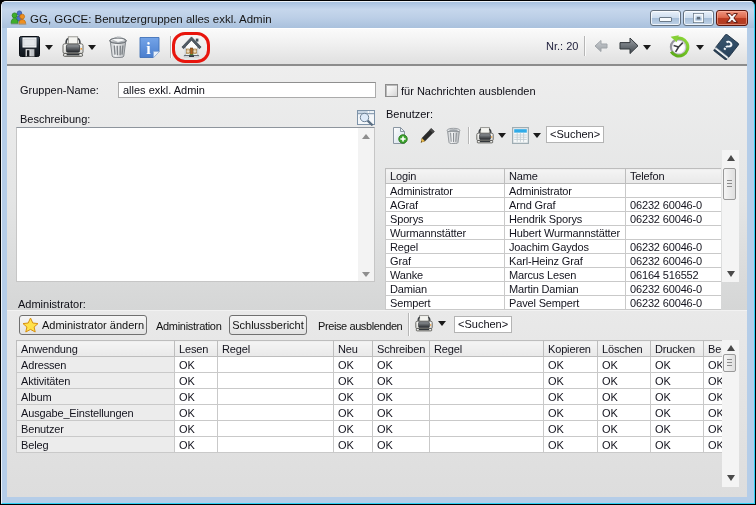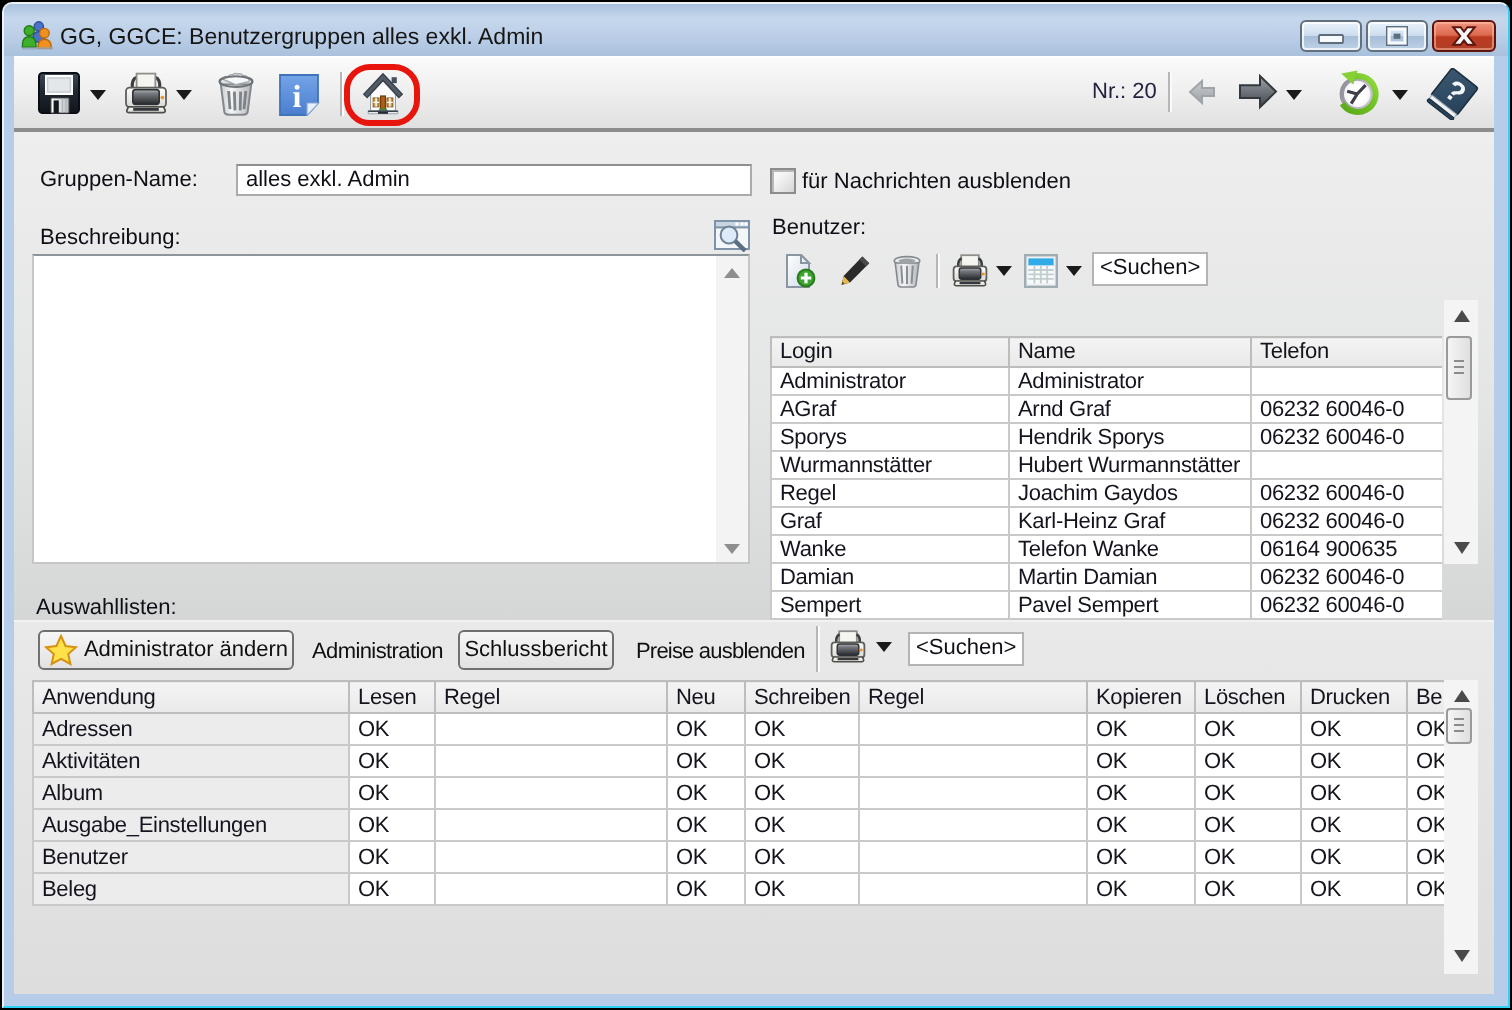--- a/index.html
+++ b/index.html
@@ -324,22 +324,22 @@
           <td>Joachim Gaydos</td>
           <td>06232 60046-0</td>
         </tr>
 <tr style="height:14px">
           <td>Graf</td>
           <td>Karl-Heinz Graf</td>
           <td>06232 60046-0</td>
         </tr>
 <tr style="height:14px">
           <td>Wanke</td>
-          <td>Telefon Wanke</td>
-          <td>06164 900635</td>
+          <td>Marcus Lesen</td>
+          <td>06164 516552</td>
         </tr>
 <tr style="height:14px">
           <td>Damian</td>
           <td>Martin Damian</td>
           <td>06232 60046-0</td>
         </tr>
 <tr style="height:14px">
           <td>Sempert</td>
           <td>Pavel Sempert</td>
           <td>06232 60046-0</td>
@@ -348,21 +348,21 @@
     </table>
 </div>
 <div class="abs sbar" style="left:722px;top:150px;width:17px;height:132px">
   <div class="sb-up" style="top:5px"></div>
   <div class="thumb" style="top:18px;height:32px">
       <div class="grip"></div>
     </div>
   <div class="sb-dn" style="bottom:5px"></div>
 </div>
 
-<div class="abs lbl" style="left:18px;top:297px">Auswahllisten:</div>
+<div class="abs lbl" style="left:18px;top:297px">Administrator:</div>
 <div class="abs tbtn" style="left:19px;top:315px;width:128px;height:20px">
   <svg width="17" height="16" viewBox="0 0 17 16" style="margin-right:3px">
     <path d="M8.5 1 L10.8 6 L16 6.6 L12.1 10 L13.2 15 L8.5 12.4 L3.8 15 L4.9 10 L1 6.6 L6.2 6 Z" fill="#FFE14A" stroke="#D89010" stroke-width="1"></path>
   </svg>
   <span>Administrator ändern</span>
 </div>
 <div class="abs lbl" style="left:156px;top:319px;color:#101010;letter-spacing:-0.3px">Administration</div>
 <div class="abs tbtn" style="left:229px;top:315px;width:78px;height:20px">Schlussbericht</div>
 <div class="abs lbl" style="left:318px;top:319px;color:#101010;letter-spacing:-0.4px">Preise ausblenden</div>
 <div class="abs vsep" style="left:408px;top:313px;height:23px"></div>

